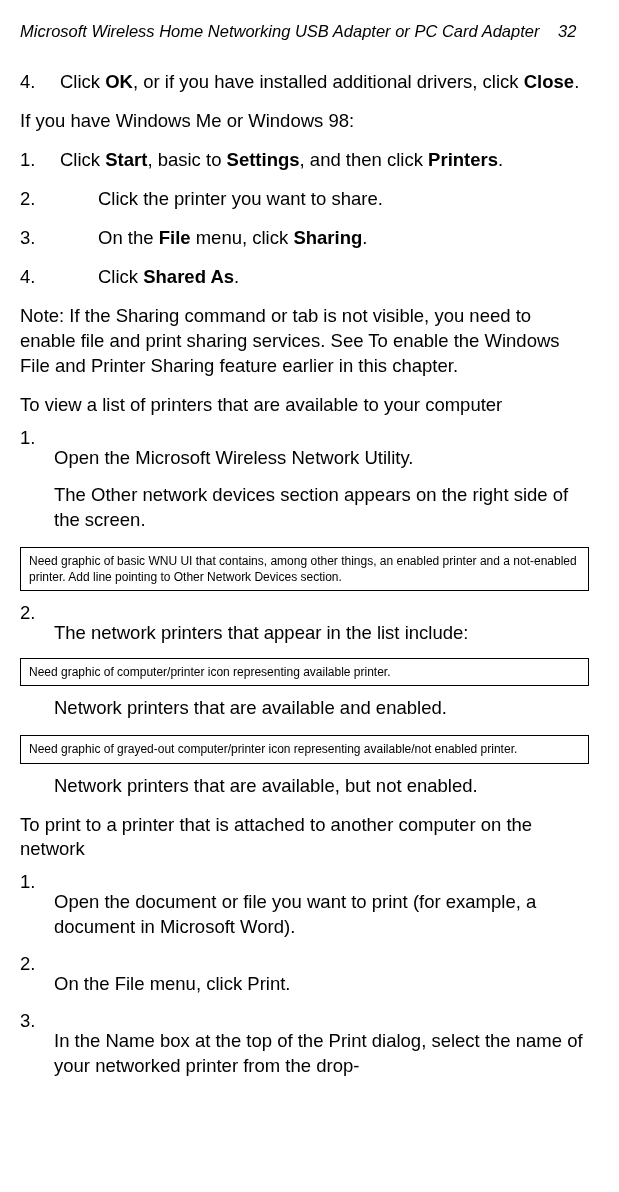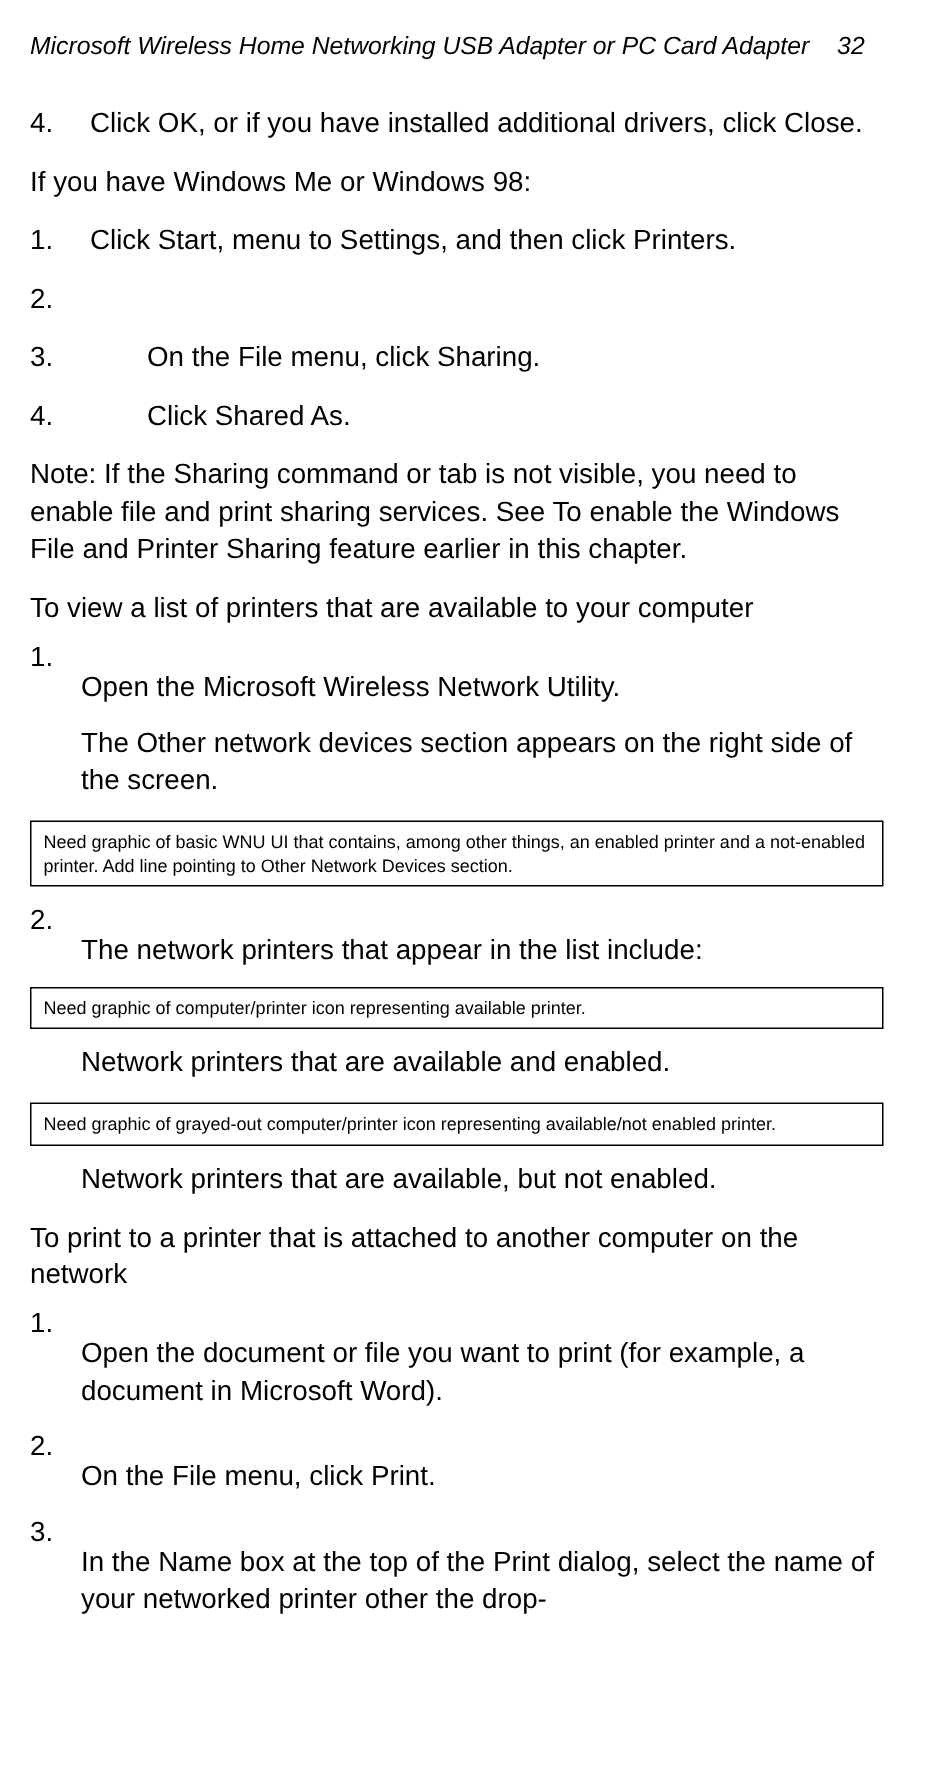--- a/index.html
+++ b/index.html
@@ -60,21 +60,21 @@
       border: 1.5px solid #000;
       padding: 5px 8px;
       margin: 6px 0 10px 0;
       font-family: Verdana, Arial, sans-serif;
       font-size: 12px;
     }
     .section-head {
       margin-top: 10px;
       margin-bottom: 8px;
     }
-    b { font-weight: normal; }
+    b { font-weight: bold; }
   </style>
 </head>
 <body>
 
 <div class="header">
   <span>Microsoft Wireless Home Networking USB Adapter or PC Card Adapter</span>
   <span class="header-page">32</span>
 </div>
 
 <div class="num-item">
@@ -82,26 +82,27 @@
   <div class="content" style="margin-left:-38px">
     <span>Click </span><b>OK</b><span>, or if you have installed additional drivers, click </span><b>Close</b><span>.</span>
   </div>
 </div>
 
 <div class="para">If you have Windows Me or Windows 98:</div>
 
 <div class="num-item">
   <div class="num">1.</div>
   <div class="content" style="margin-left:-38px">
-    <span>Click </span><b>Start</b><span>, menu to </span><b>Settings</b><span>, and then click </span><b>Printers</b><span>.</span>
+    <span>Click </span><b>Start</b><span>, basic to </span><b>Settings</b><span>, and then click </span><b>Printers</b><span>.</span>
   </div>
 </div>
 
 <div class="num-item">
   <div class="num">2.</div>
+  <div class="content">Click the printer you want to share.</div>
 </div>
 
 <div class="num-item">
   <div class="num">3.</div>
   <div class="content">
     <span>On the </span><b>File</b><span> menu, click </span><b>Sharing</b><span>.</span>
   </div>
 </div>
 
 <div class="num-item">
@@ -146,14 +147,14 @@
   <div class="content2">Open the document or file you want to print (for example, a document in Microsoft Word).</div>
 </div>
 
 <div class="ol2-item">
   <div class="num2">2.</div>
   <div class="content2">On the File menu, click Print.</div>
 </div>
 
 <div class="ol2-item">
   <div class="num2">3.</div>
-  <div class="content2">In the Name box at the top of the Print dialog, select the name of your networked printer other the drop-</div>
+  <div class="content2">In the Name box at the top of the Print dialog, select the name of your networked printer from the drop-</div>
 </div>
 
 </body></html>

